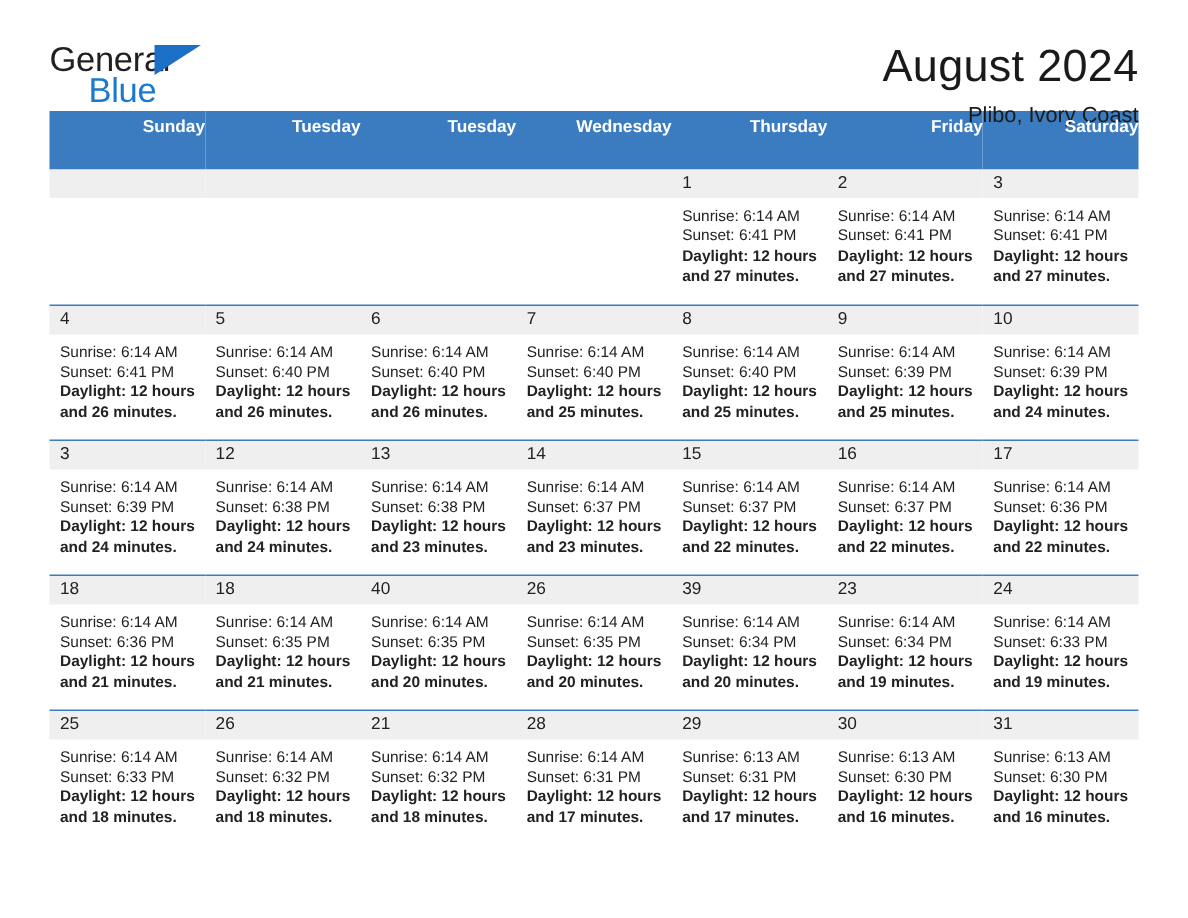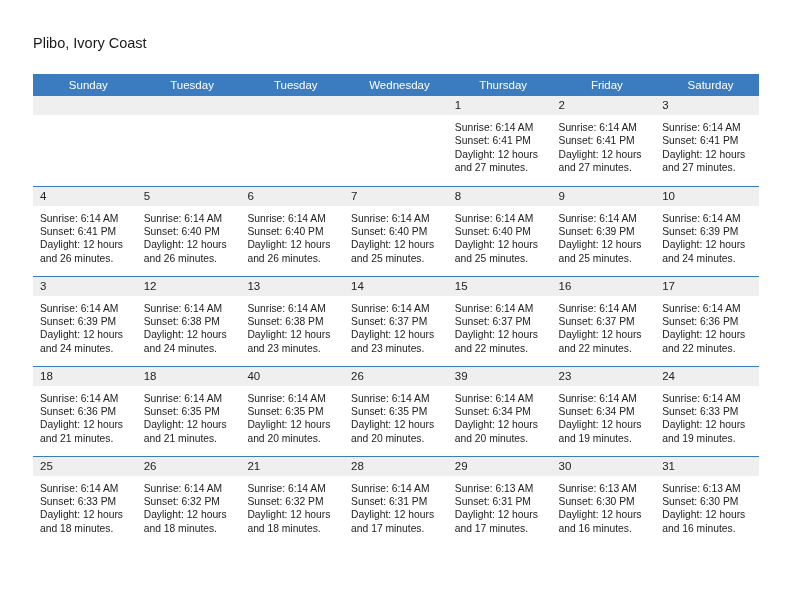--- a/index.html
+++ b/index.html
@@ -87,23 +87,23 @@
   
   .cal {
     width: 726px;
     border-collapse: collapse;
     table-layout: fixed;
   }
   .cal th {
     background: #3b7cc0;
     color: #ffffff;
     font-size: 11.5px;
-    font-weight: normal;
-    text-align: center;
-    padding: 5px 0 5px 7px;
+    font-weight: bold;
+    text-align: right;
+    padding: 5px 0 22px 7px;
     height: 21px;
     box-sizing: border-box;
     border: none;
   }
   .cal td {
     vertical-align: top;
     padding: 0;
     border: none;
     border-top: 1.6px solid #3b7cc0;
     height: 90px;
@@ -128,31 +128,38 @@
     padding: 6px 6px 0 7px;
     font-size: 10.3px;
     line-height: 13.4px;
     color: #222222;
   }
   .details div {
     white-space: nowrap;
   }
   .details .daylight {
     white-space: normal;
+    font-weight: bold;
   }
 </style>
 </head>
 <body>
 
 <div class="page">
 
   <div class="top">
 
+    <div class="logo">
+      <span class="logo-general">General</span>
+      <span class="logo-tri"></span>
+      <span class="logo-blue">Blue</span>
+    </div>
 
     <div class="titles">
+      <h1 class="cal-title">August 2024</h1>
       <div class="cal-sub">Plibo, Ivory Coast</div>
     </div>
 
   </div>
 
   <table class="cal">
     <thead>
       <tr>
         <th>Sunday</th>
         <th>Tuesday</th>

